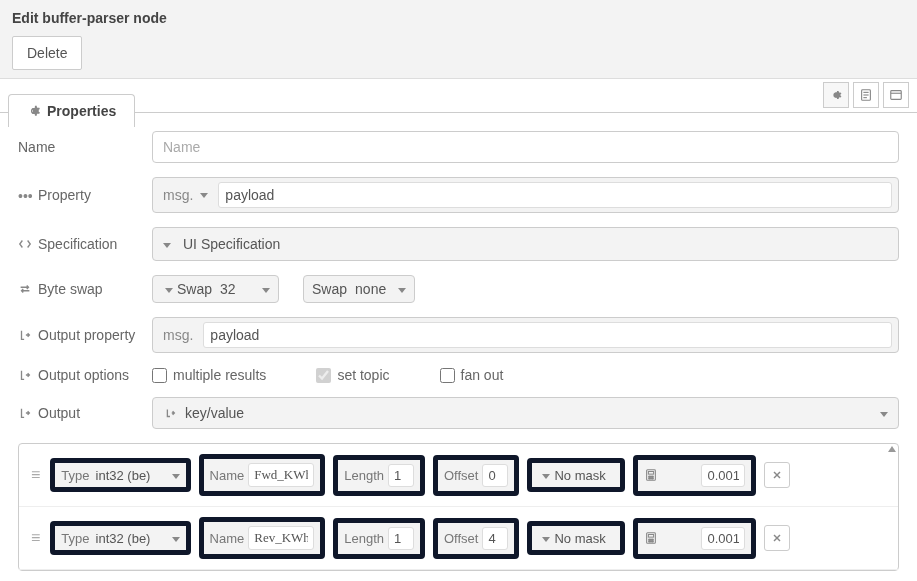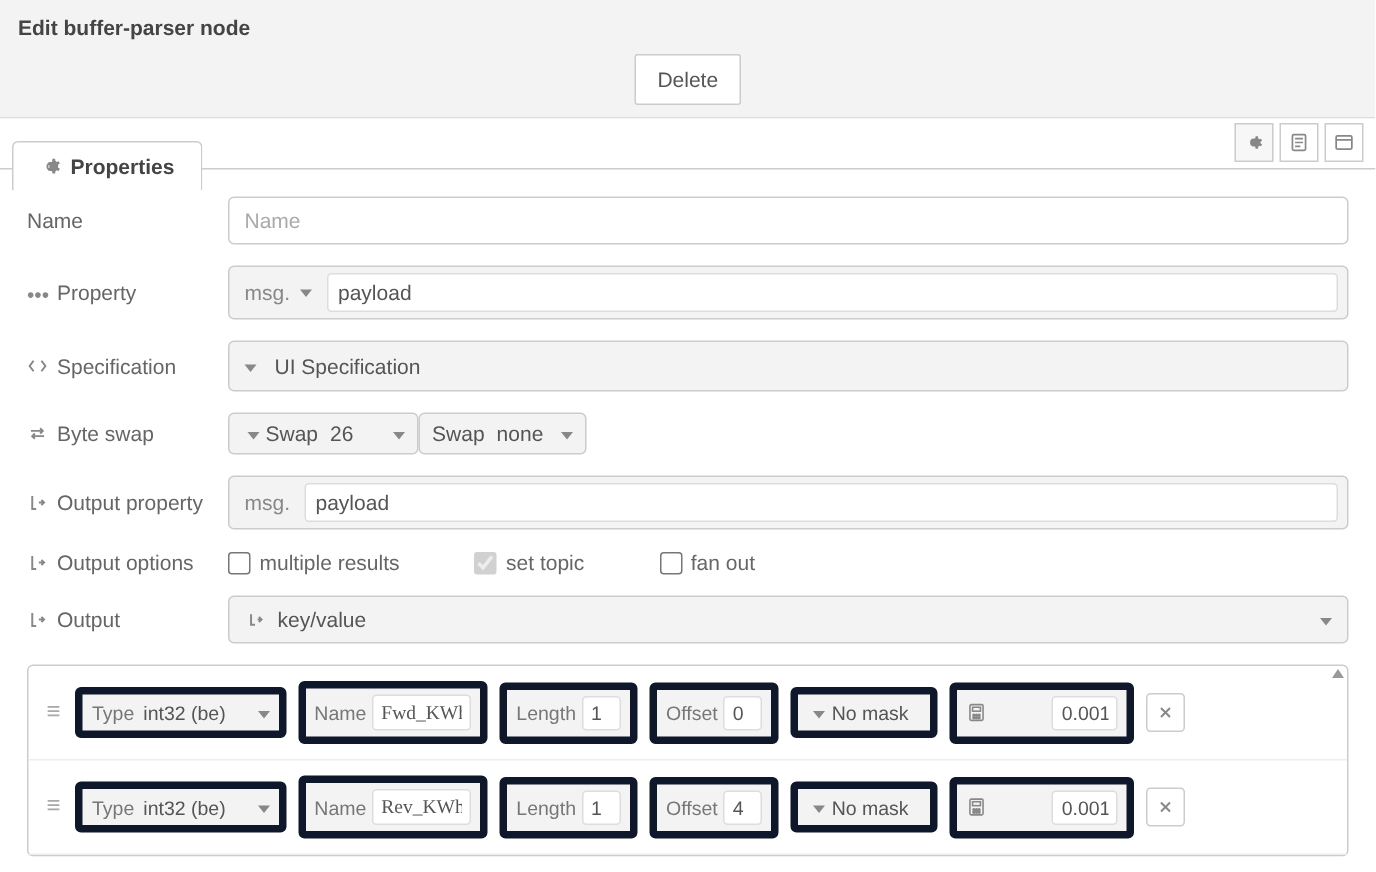--- a/index.html
+++ b/index.html
@@ -17,21 +17,20 @@
   }
   .header-title {
     font-weight: 600;
     color: #444;
     margin-bottom: 10px;
   }
   .header-buttons {
     display: flex;
     justify-content: space-between;
     align-items: center;
-    flex-direction: column;
   }
   .btn {
     padding: 8px 14px;
     border: 1px solid #ccc;
     background: #fff;
     color: #555;
     cursor: pointer;
     font-size: 14px;
     border-radius: 2px;
   }
@@ -130,21 +129,21 @@
     flex: 1;
     border: none;
     background: #fff;
     padding: 4px 6px;
     border-radius: 3px;
     border: 1px solid #ddd;
     font-size: 14px;
     color: #555;
   }
   .field-composite.no-input input { border: none; background: transparent; }
-  .byte-swap-group { display: flex; gap: 0; }
+  .byte-swap-group { display: flex; gap: 24px; }
   .swap-sel {
     display: flex;
     align-items: center;
     gap: 4px;
     border: 1px solid #ccc;
     border-radius: 4px;
     background: #f3f3f3;
     padding: 5px 8px;
   }
   .swap-sel .sval {
@@ -328,21 +327,21 @@
       <svg viewBox="0 0 16 16" width="14" height="14" fill="none" stroke="#888" stroke-width="1.5">
           <path d="M3 6h9 M10 4l2 2-2 2"></path>
           <path d="M13 10H4 M6 8l-2 2 2 2"></path>
         </svg>
       <span>Byte swap</span>
     </div>
     <div class="byte-swap-group">
       <div class="swap-sel">
         <span class="caret-down"></span>
         <span>Swap</span>
-        <span class="sval">26</span>
+        <span class="sval">32</span>
         <span class="caret-down"></span>
       </div>
       <div class="swap-sel">
         <span>Swap</span>
         <span class="sval">none</span>
         <span class="caret-down"></span>
       </div>
     </div>
   </div>
 

